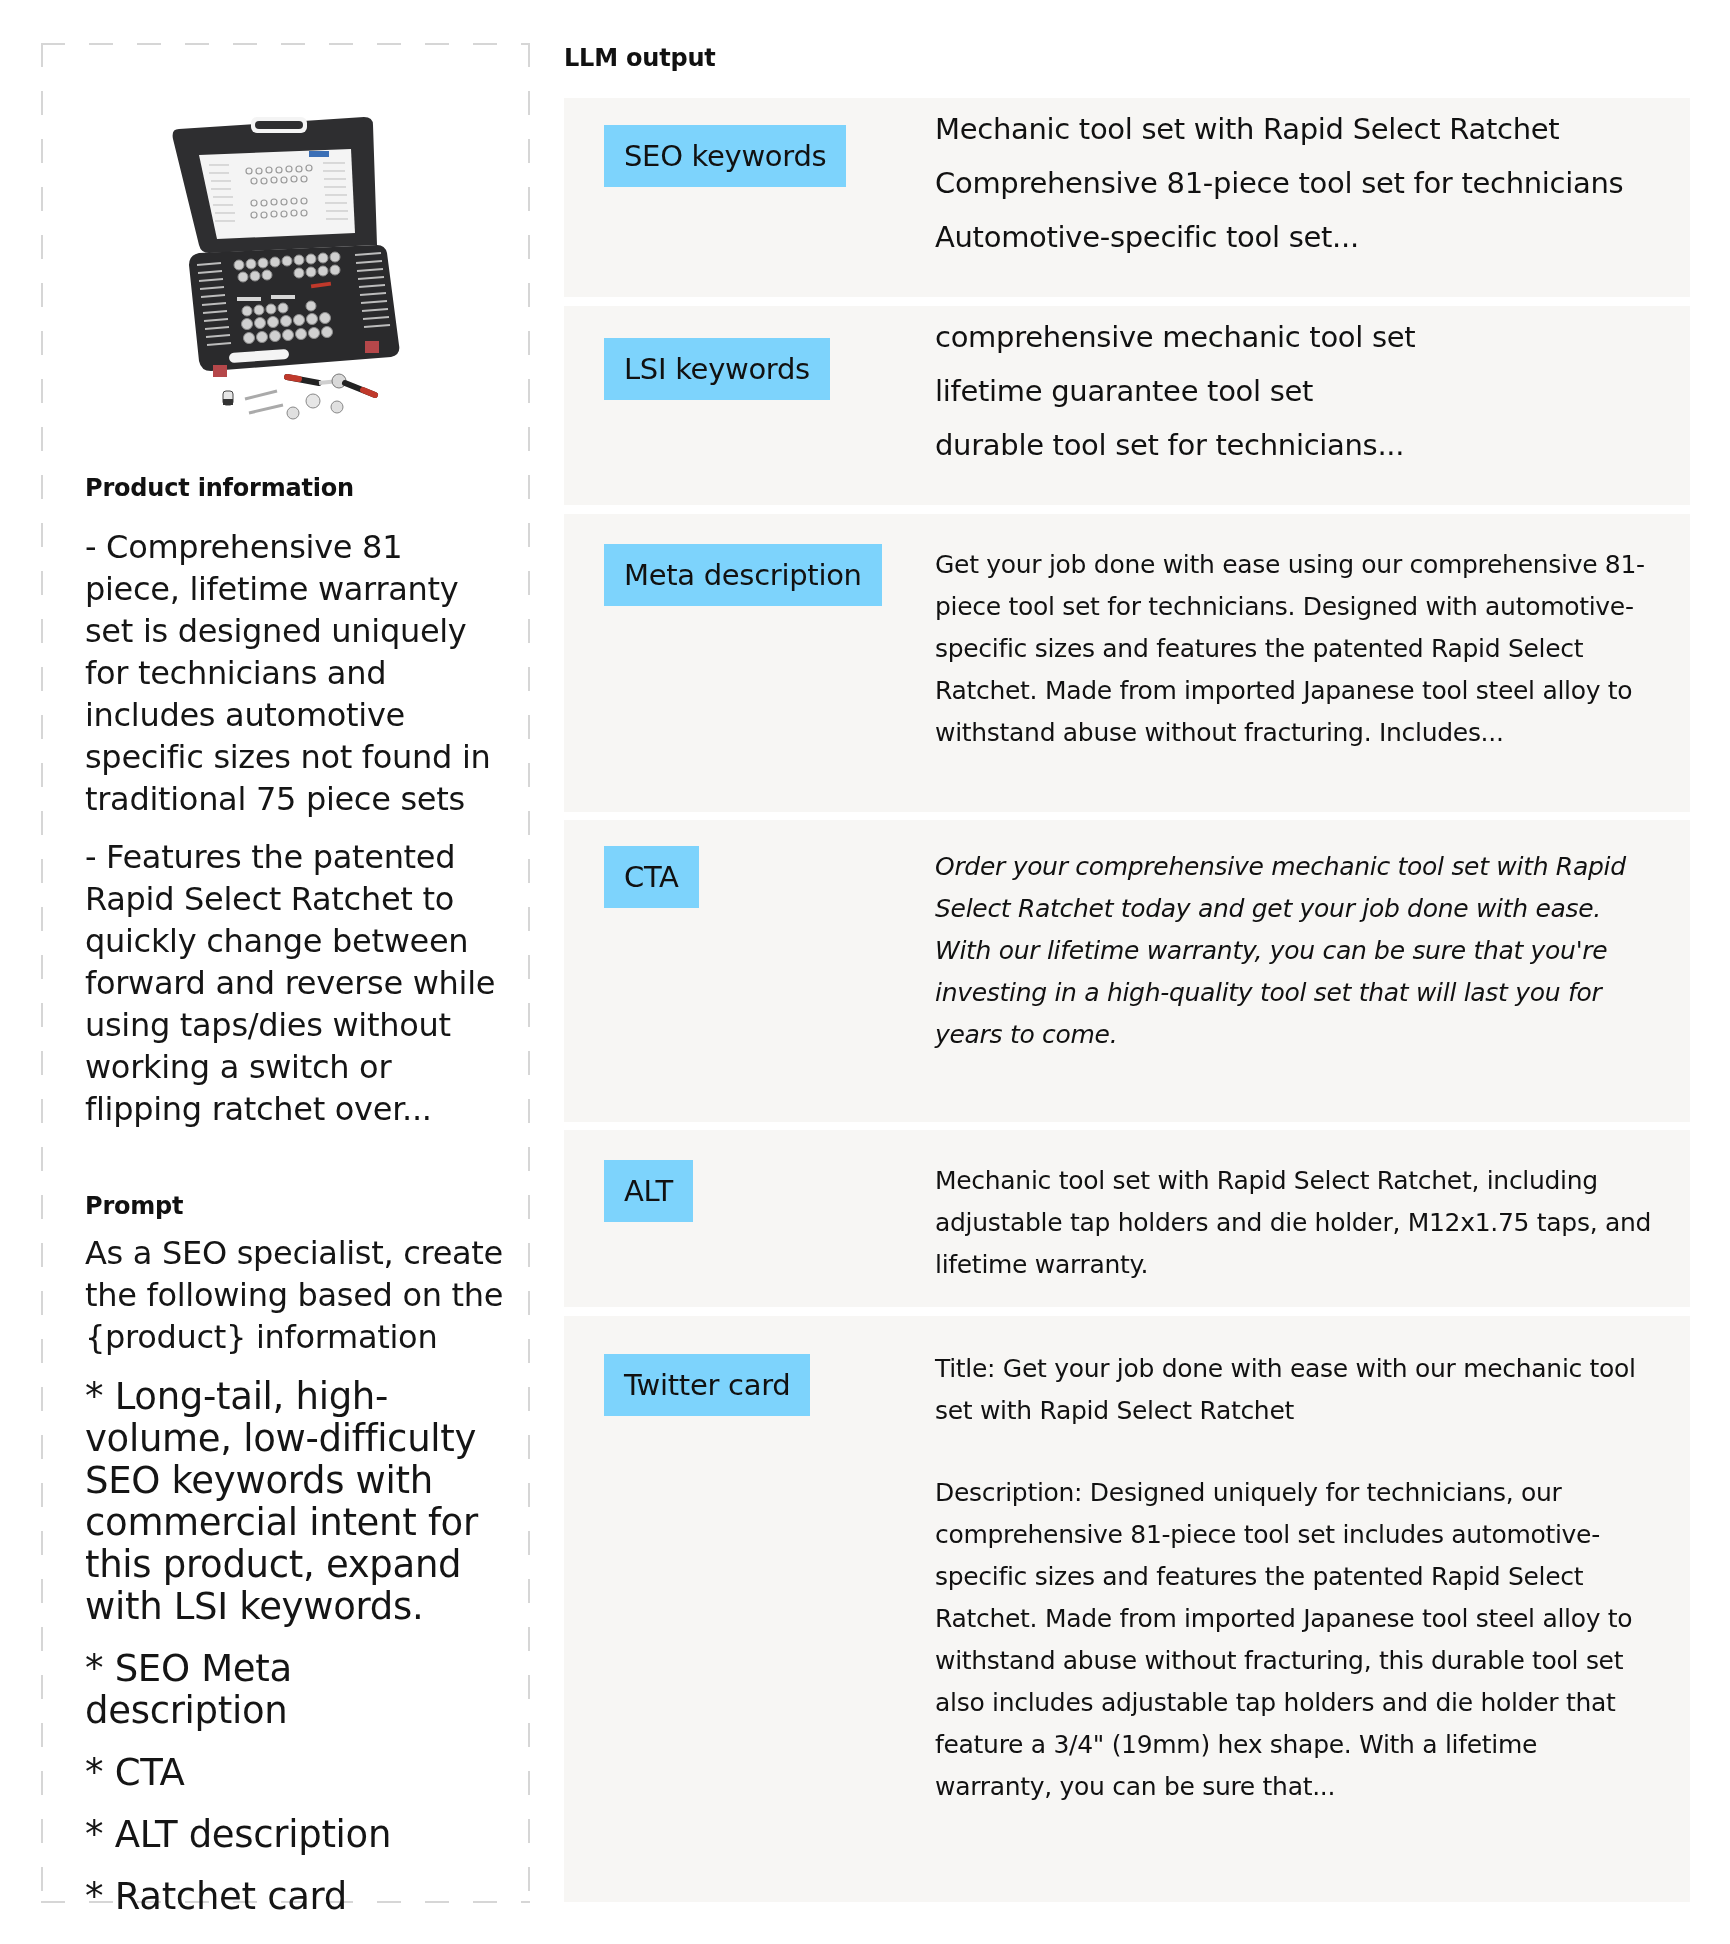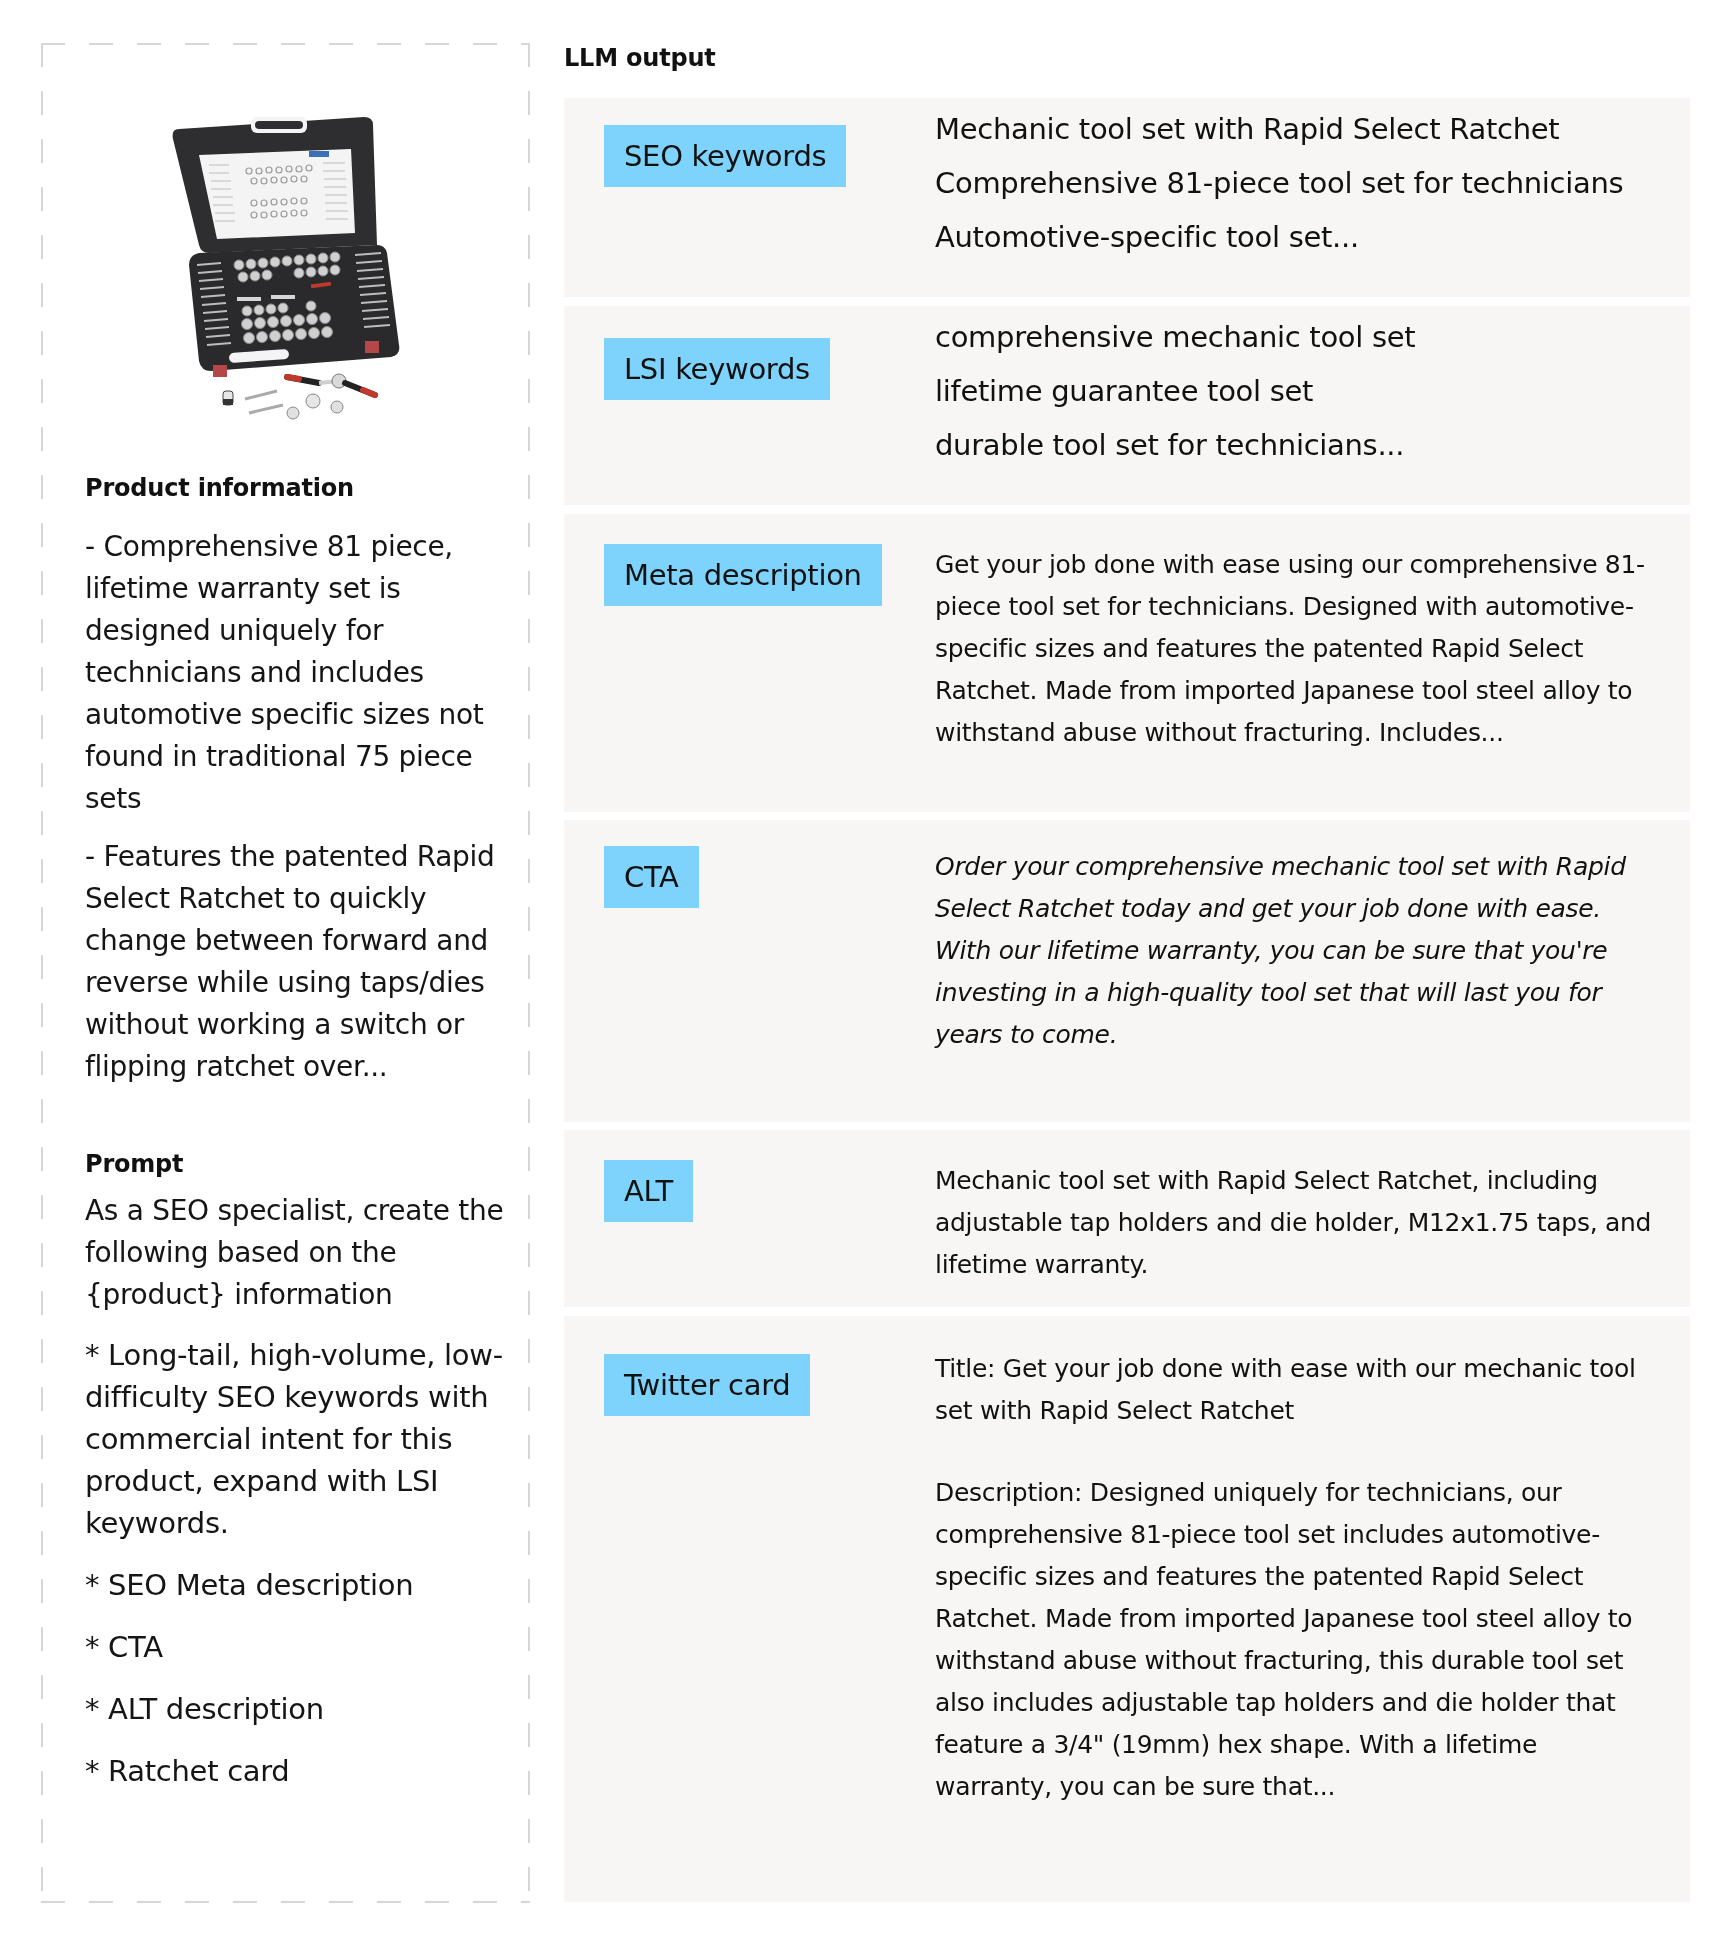--- a/index.html
+++ b/index.html
@@ -14,25 +14,25 @@
         linear-gradient(to right, #d6d6d6 50%, transparent 50%),
         linear-gradient(to bottom, #d6d6d6 50%, transparent 50%),
         linear-gradient(to bottom, #d6d6d6 50%, transparent 50%);
       background-size: 48px 2px, 48px 2px, 2px 48px, 2px 48px;
       background-position: 0 0, 0 100%, 0 0, 100% 0;
       background-repeat: repeat-x, repeat-x, repeat-y, repeat-y;
     }
     .product-image { position: absolute; left: 118px; top: 72px; width: 248px; height: 322px; }
     .left-content { position: absolute; left: 44px; top: 425px; width: 420px; }
     .section-heading { font-weight: bold; font-size: 24px; line-height: 40px; color: #111; letter-spacing: -0.2px; }
-    .left-para { font-size: 28px; line-height: 42px; color: #151515; margin-top: 16px; letter-spacing: -0.3px; }
+    .left-para { font-size: 32px; line-height: 42px; color: #151515; margin-top: 16px; letter-spacing: -0.3px; }
     .left-para.first { margin-top: 18px; }
     .prompt-heading { margin-top: 56px; }
     .prompt-intro { margin-top: 6px; }
-    .prompt-item { font-size: 29px; line-height: 42px; color: #151515; margin-top: 20px; letter-spacing: -0.3px; }
+    .prompt-item { font-size: 37px; line-height: 42px; color: #151515; margin-top: 20px; letter-spacing: -0.3px; }
     .prompt-item.long { margin-top: 18px; }
 
     
     .right-title { position: absolute; left: 564px; top: 38px; font-weight: bold; font-size: 24px; line-height: 40px; color: #111; letter-spacing: -0.2px; }
     .output-card {
       position: absolute; left: 564px; width: 1126px; background: #f7f6f4;
     }
     .output-label {
       position: absolute; left: 40px; height: 62px; background: #7dd3fc;
       font-size: 29px; line-height: 62px; padding: 0 20px; color: #111; white-space: nowrap; letter-spacing: -0.3px;

